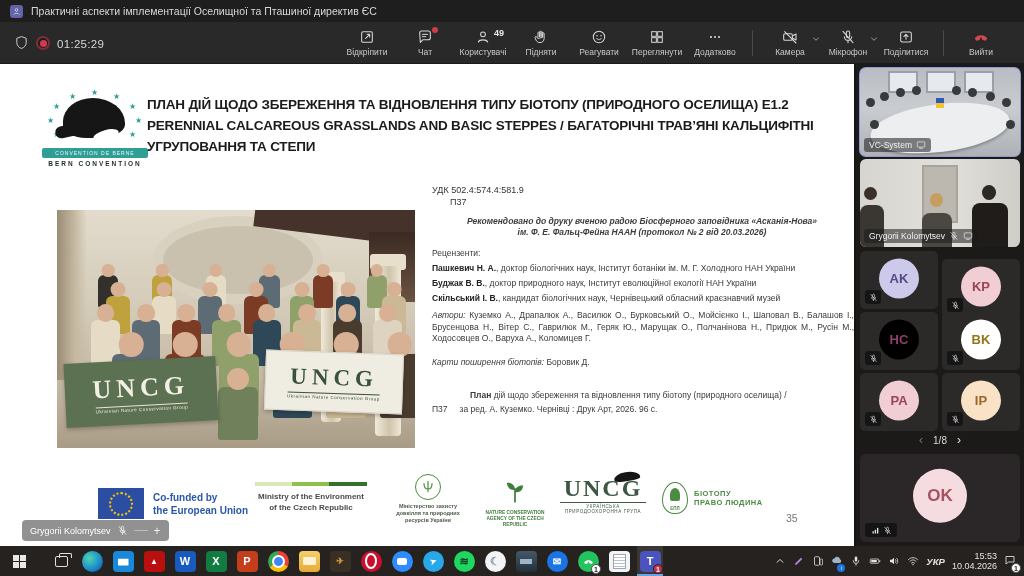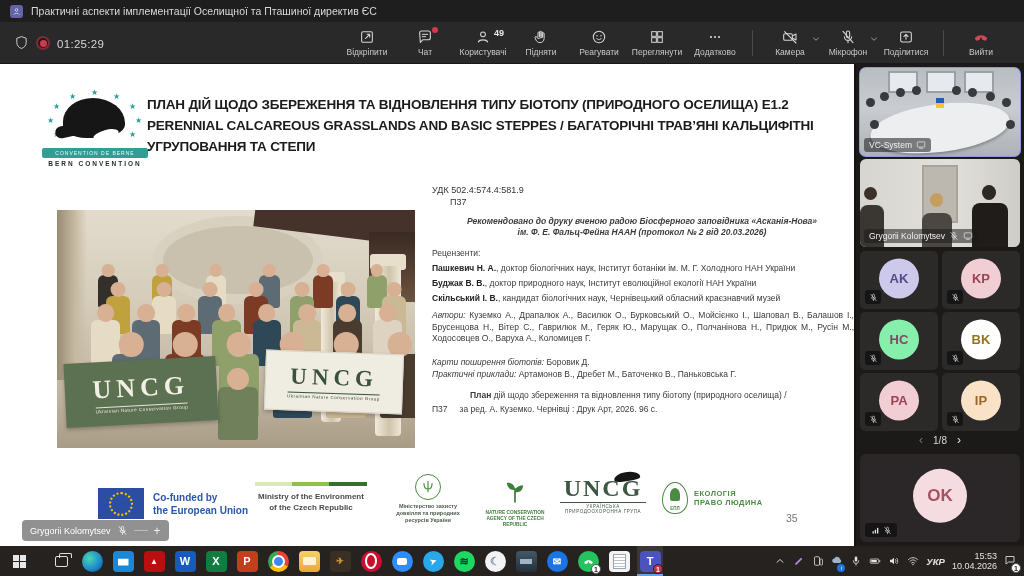--- a/index.html
+++ b/index.html
@@ -453,23 +453,20 @@
         <div><b>Буджак В. В.</b><span>, доктор природного наук, Інститут еволюційної екології НАН України</span></div>
         <div><b>Скільський І. В.</b><span>, кандидат біологічних наук, Чернівецький обласний краєзнавчий музей</span></div>
       </div>
 
       <div class="block authors">
         <span class="lab-i">Автори:</span> <span>Куземко А., Драпалюк А., Василюк О., Бурковський О., Мойсієнко І., Шаповал В., Балашов І., Брусенцова Н., Вітер С., Гаврилюк М., Геряк Ю., Марущак О., Полчанінова Н., Придюк М., Русін М., Ходосовцев О., Варуха А., Коломицев Г.</span>
       </div>
       <div class="block maps">
         <span class="lab-i">Карти поширення біотопів:</span> <span>Боровик Д.</span>
       </div>
-      <div class="block examples">
-        <span class="lab-i">Практичні приклади:</span> <span>Артамонов В., Дребет М., Баточенко В., Паньковська Г.</span>
-      </div>
 
       <div class="block cit">
         <div class="cit-l1"><b>План</b><span> дій щодо збереження та відновлення типу біотопу (природного оселища) /</span></div>
         <div class="cit-l2">
             <span>П37</span>
             <span>за ред. А. Куземко. Чернівці : Друк Арт, 2026. 96 с.</span>
           </div>
       </div>
 
       <div class="photo">
@@ -633,21 +630,21 @@
         <div style="position:relative">
           <div class="uncg-animal"></div>
           <div class="uncg-big">UNCG</div>
         </div>
         <div class="uncg-sub">УКРАЇНСЬКА ПРИРОДООХОРОННА ГРУПА</div>
       </div>
       <div class="logo-item epl">
         <div class="epl-badge">
             <span>ЕПЛ</span>
           </div>
-        <div class="epl-txt"><span>ЕКОЛОГІЯ</span><br><span>ПРАВО ЛЮДИНА</span></div>
+        <div class="epl-txt"><span>БІОТОПУ</span><br><span>ПРАВО ЛЮДИНА</span></div>
       </div>
 
       <div class="pagenum">35</div>
 
       <div class="pill">
         <span class="nm">Grygorii Kolomytsev</span>
         <svg>
             <use href="#i-micoff"></use>
           </svg>
         <span class="sep"></span>
@@ -707,30 +704,30 @@
       </div>
 
       <div class="atile" style="left:4px;top:187px">
           <div class="av" style="background: rgb(205, 201, 234); color: rgb(79, 75, 133);">AK</div>
           <div class="mbadge">
             <svg>
               <use href="#i-micoff"></use>
             </svg>
           </div>
         </div>
-      <div class="atile" style="left:86px;top:187px">
+      <div class="atile" style="left:86px;top:195px">
           <div class="av" style="background: rgb(241, 206, 212); color: rgb(156, 68, 86);">KP</div>
           <div class="mbadge">
             <svg>
               <use href="#i-micoff"></use>
             </svg>
           </div>
         </div>
       <div class="atile" style="left:4px;top:248px">
-          <div class="av" style="background: #86efac; color: rgb(143, 63, 104);">HC</div>
+          <div class="av" style="background: #000000; color: rgb(143, 63, 104);">HC</div>
           <div class="mbadge">
             <svg>
               <use href="#i-micoff"></use>
             </svg>
           </div>
         </div>
       <div class="atile" style="left:86px;top:248px">
           <div class="av" style="background: #ffffff; color: rgb(145, 118, 28);">BK</div>
           <div class="mbadge">
             <svg>

